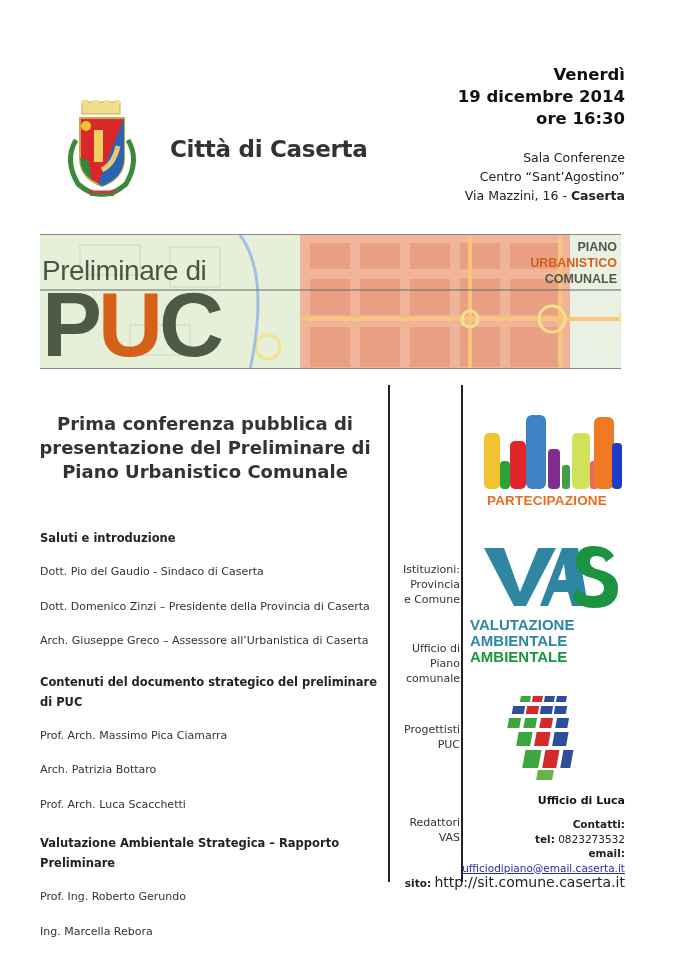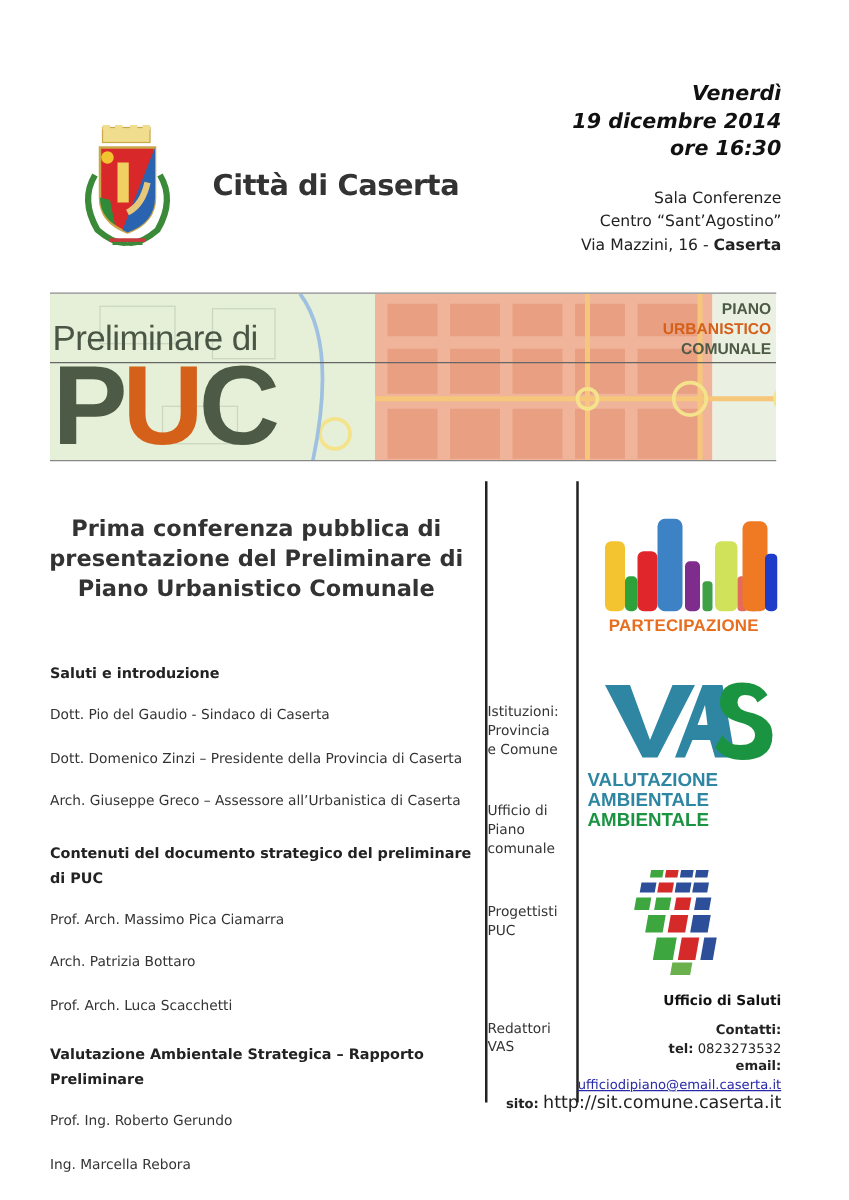--- a/index.html
+++ b/index.html
@@ -3,21 +3,21 @@
   <meta charset="utf-8">
   <style>
     * { box-sizing: border-box; margin: 0; padding: 0; }
     html, body { width: 679px; height: 960px; background: #ffffff; overflow: hidden; }
     body { position: relative; font-family: "DejaVu Sans", sans-serif; color: #222; }
 
     
     .crest { position: absolute; left: 58px; top: 100px; width: 88px; height: 100px; }
     .city-title { position: absolute; left: 170px; top: 136px; font-size: 23px; font-weight: bold; color: #333; font-family: "DejaVu Sans", sans-serif; letter-spacing: -0.3px; }
 
-    .event-block { position: absolute; right: 54px; top: 64px; text-align: right; font-style: italic; }
+    .event-block { position: absolute; right: 54px; top: 64px; text-align: right; }
     .event-day, .event-date, .event-time { font-size: 16.5px; font-weight: bold; color: #111; line-height: 22px; }
     .venue { position: absolute; right: 54px; top: 148px; text-align: right; font-size: 12.5px; line-height: 19px; color: #222; }
     .venue b { font-weight: bold; }
 
     
     .banner { position: absolute; left: 40px; top: 234px; width: 581px; height: 135px; overflow: hidden; border-top: 1px solid #888; border-bottom: 1px solid #888; }
     .banner svg { position: absolute; left: 0; top: 0; }
     .banner-pre { position: absolute; left: 2px; top: 20px; font-size: 28px; color: #4a5545; font-family: "Liberation Sans", sans-serif; letter-spacing: -0.5px; }
     .banner-puc { position: absolute; left: 2px; top: 50px; font-size: 90px; font-weight: bold; font-family: "Liberation Sans", sans-serif; line-height: 80px; letter-spacing: -4px; }
     .banner-puc .p, .banner-puc .c { color: #4d5a45; }
@@ -35,21 +35,21 @@
     .section { margin-bottom: 14px; }
     .section-title { font-size: 11.5px; font-weight: bold; color: #222; line-height: 20px; }
     .speaker { font-size: 11px; color: #333; line-height: 20.5px; white-space: nowrap; margin-top: 14px; }
 
     
     .vline { position: absolute; top: 385px; height: 497px; width: 1.5px; background: #222; }
     .vline.l1 { left: 388px; }
     .vline.l2 { left: 461px; }
 
     
-    .mid-label { position: absolute; left: 390px; width: 70px; text-align: left; font-size: 11px; color: #333; line-height: 15px; }
+    .mid-label { position: absolute; left: 390px; width: 70px; text-align: right; font-size: 11px; color: #333; line-height: 15px; }
 
     
     .logo-part { position: absolute; left: 472px; top: 405px; width: 150px; height: 105px; }
     .logo-part-text { position: absolute; left: 472px; top: 493px; width: 150px; text-align: center; font-family: "Liberation Sans", sans-serif; font-weight: bold; color: #e86d1f; font-size: 13.5px; letter-spacing: 0.2px; }
 
     .logo-vas { position: absolute; left: 480px; top: 540px; width: 140px; height: 70px; }
     .vas-text { position: absolute; left: 470px; top: 617px; width: 140px; text-align: left; font-family: "Liberation Sans", sans-serif; font-weight: bold; font-size: 15px; line-height: 16px; }
     .vas-t1, .vas-t2 { color: #2e86a3; }
     .vas-t3 { color: #1a9440; }
 
@@ -248,21 +248,21 @@
       <rect x="26" y="42" width="14" height="14" fill="#3ea63e"></rect>
         <rect x="44" y="42" width="14" height="14" fill="#d42a2a"></rect>
         <rect x="62" y="42" width="14" height="14" fill="#2d4f9a"></rect>
       <rect x="36" y="60" width="16" height="18" fill="#3ea63e"></rect>
         <rect x="56" y="60" width="14" height="18" fill="#d42a2a"></rect>
         <rect x="74" y="60" width="10" height="18" fill="#2d4f9a"></rect>
       <rect x="52" y="80" width="16" height="10" fill="#6ab04c"></rect>
     </g>
   </svg>
 </div>
-<div class="uff-title">Ufficio di Saluti</div>
+<div class="uff-title">Ufficio di Luca</div>
 
 <div class="contacts">
   <div class="lbl">Contatti:</div>
   <div><span class="lbl">tel:</span> <span>0823273532</span></div>
   <div class="lbl">email:</div>
   <div><a>ufficiodipiano@email.caserta.it</a></div>
   <div><span class="lbl">sito:</span> <span class="site">http://sit.comune.caserta.it</span></div>
 </div>
 
 </body></html>

